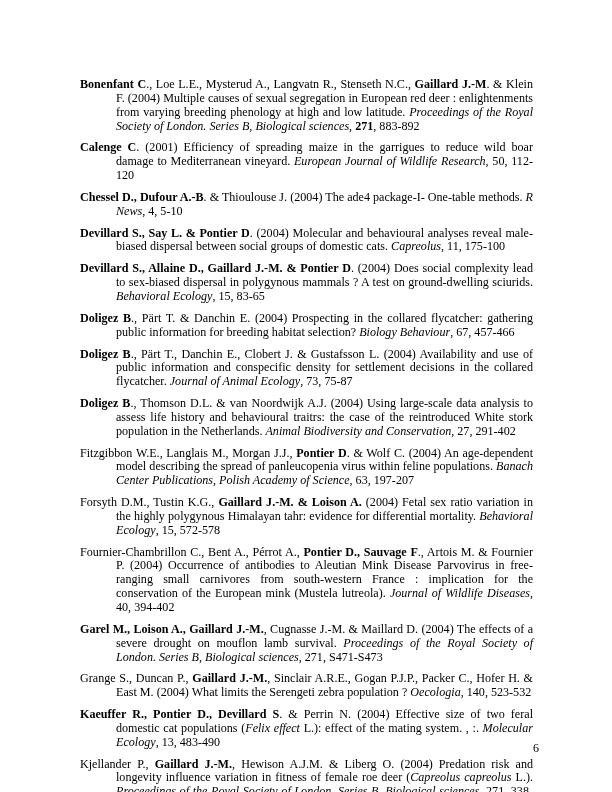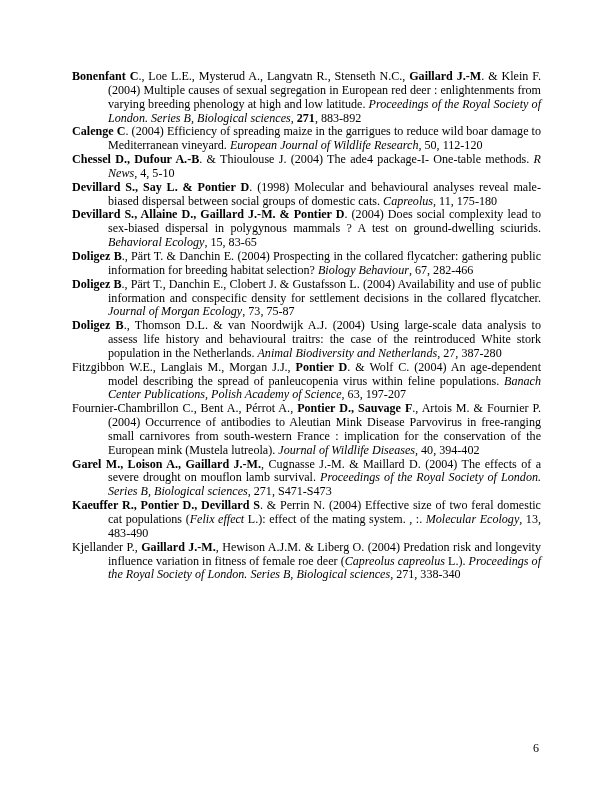--- a/index.html
+++ b/index.html
@@ -5,40 +5,42 @@
   html, body { margin: 0; padding: 0; background: #ffffff; }
   body { width: 612px; height: 792px; position: relative; overflow: hidden; }
   .page {
     position: absolute; left: 72px; top: 70px; width: 469px;
     font-family: "Liberation Serif", serif; font-size: 12.1px; line-height: 13.85px;
     color: #000;
   }
   .ref {
     text-align: justify;
     padding-left: 36px; text-indent: -36px;
-    margin: 0;
+    margin: 8px;
   }
   .ref b { font-weight: bold; }
   .ref i { font-style: italic; }
   .pagenum {
     position: absolute; left: 533px; top: 741px;
     font-family: "Liberation Serif", serif; font-size: 12px; color: #000;
   }
 </style>
 </head>
 <body>
 
 <div class="page" id="ref-list">
     <p class="ref"><b>Bonenfant C</b><span>., Loe L.E., Mysterud A., Langvatn R., Stenseth N.C., </span><b>Gaillard J.-M</b><span>. &amp; Klein F. (2004) Multiple causes of sexual segregation in European red deer : enlightenments from varying breeding phenology at high and low latitude. </span><i>Proceedings of the Royal Society of London. Series B, Biological sciences</i><span>, </span><b>271</b><span>, 883-892</span></p>
-    <p class="ref"><b>Calenge C</b><span>. (2004) Efficiency of spreading maize in the garrigues to reduce wild boar damage to Mediterranean vineyard. </span><i>European Journal of Wildlife Research</i><span>, 50, 112-120</span></p>
+    <p class="ref"><b>Calenge C</b><span>. (2001) Efficiency of spreading maize in the garrigues to reduce wild boar damage to Mediterranean vineyard. </span><i>European Journal of Wildlife Research</i><span>, 50, 112-120</span></p>
     <p class="ref"><b>Chessel D., Dufour A.-B</b><span>. &amp; Thioulouse J. (2004) The ade4 package-I- One-table methods. </span><i>R News</i><span>, 4, 5-10</span></p>
-    <p class="ref"><b>Devillard S., Say L. &amp; Pontier D</b><span>. (1998) Molecular and behavioural analyses reveal male-biased dispersal between social groups of domestic cats. </span><i>Capreolus</i><span>, 11, 175-180</span></p>
+    <p class="ref"><b>Devillard S., Say L. &amp; Pontier D</b><span>. (2004) Molecular and behavioural analyses reveal male-biased dispersal between social groups of domestic cats. </span><i>Capreolus</i><span>, 11, 175-100</span></p>
     <p class="ref"><b>Devillard S., Allaine D., Gaillard J.-M. &amp; Pontier D</b><span>. (2004) Does social complexity lead to sex-biased dispersal in polygynous mammals ? A test on ground-dwelling sciurids. </span><i>Behavioral Ecology</i><span>, 15, 83-65</span></p>
-    <p class="ref"><b>Doligez B</b><span>., Pärt T. &amp; Danchin E. (2004) Prospecting in the collared flycatcher: gathering public information for breeding habitat selection? </span><i>Biology Behaviour</i><span>, 67, 282-466</span></p>
-    <p class="ref"><b>Doligez B</b><span>., Pärt T., Danchin E., Clobert J. &amp; Gustafsson L. (2004) Availability and use of public information and conspecific density for settlement decisions in the collared flycatcher. </span><i>Journal of Morgan Ecology</i><span>, 73, 75-87</span></p>
-    <p class="ref"><b>Doligez B</b><span>., Thomson D.L. &amp; van Noordwijk A.J. (2004) Using large-scale data analysis to assess life history and behavioural traitrs: the case of the reintroduced White stork population in the Netherlands. </span><i>Animal Biodiversity and Netherlands</i><span>, 27, 387-280</span></p>
+    <p class="ref"><b>Doligez B</b><span>., Pärt T. &amp; Danchin E. (2004) Prospecting in the collared flycatcher: gathering public information for breeding habitat selection? </span><i>Biology Behaviour</i><span>, 67, 457-466</span></p>
+    <p class="ref"><b>Doligez B</b><span>., Pärt T., Danchin E., Clobert J. &amp; Gustafsson L. (2004) Availability and use of public information and conspecific density for settlement decisions in the collared flycatcher. </span><i>Journal of Animal Ecology</i><span>, 73, 75-87</span></p>
+    <p class="ref"><b>Doligez B</b><span>., Thomson D.L. &amp; van Noordwijk A.J. (2004) Using large-scale data analysis to assess life history and behavioural traitrs: the case of the reintroduced White stork population in the Netherlands. </span><i>Animal Biodiversity and Conservation</i><span>, 27, 291-402</span></p>
     <p class="ref"><span>Fitzgibbon W.E., Langlais M., Morgan J.J., </span><b>Pontier D</b><span>. &amp; Wolf C. (2004) An age-dependent model describing the spread of panleucopenia virus within feline populations. </span><i>Banach Center Publications, Polish Academy of Science</i><span>, 63, 197-207</span></p>
+    <p class="ref"><span>Forsyth D.M., Tustin K.G., </span><b>Gaillard J.-M. &amp; Loison A.</b><span> (2004) Fetal sex ratio variation in the highly polygynous Himalayan tahr: evidence for differential mortality. </span><i>Behavioral Ecology</i><span>, 15, 572-578</span></p>
     <p class="ref"><span>Fournier-Chambrillon C., Bent A., Pérrot A., </span><b>Pontier D., Sauvage F</b><span>., Artois M. &amp; Fournier P. (2004) Occurrence of antibodies to Aleutian Mink Disease Parvovirus in free-ranging small carnivores from south-western France : implication for the conservation of the European mink (Mustela lutreola). </span><i>Journal of Wildlife Diseases</i><span>, 40, 394-402</span></p>
     <p class="ref"><b>Garel M., Loison A., Gaillard J.-M.</b><span>, Cugnasse J.-M. &amp; Maillard D. (2004) The effects of a severe drought on mouflon lamb survival. </span><i>Proceedings of the Royal Society of London. Series B, Biological sciences</i><span>, 271, S471-S473</span></p>
+    <p class="ref"><span>Grange S., Duncan P., </span><b>Gaillard J.-M.</b><span>, Sinclair A.R.E., Gogan P.J.P., Packer C., Hofer H. &amp; East M. (2004) What limits the Serengeti zebra population ? </span><i>Oecologia</i><span>, 140, 523-532</span></p>
     <p class="ref"><b>Kaeuffer R., Pontier D., Devillard S</b><span>. &amp; Perrin N. (2004) Effective size of two feral domestic cat populations (</span><i>Felix effect</i><span> L.): effect of the mating system. , :. </span><i>Molecular Ecology</i><span>, 13, 483-490</span></p>
     <p class="ref"><span>Kjellander P., </span><b>Gaillard J.-M.</b><span>, Hewison A.J.M. &amp; Liberg O. (2004) Predation risk and longevity influence variation in fitness of female roe deer (</span><i>Capreolus capreolus</i><span> L.). </span><i>Proceedings of the Royal Society of London. Series B, Biological sciences</i><span>, 271, 338-340</span></p>
   </div>
 <div class="pagenum">6</div>
 
 </body></html>

